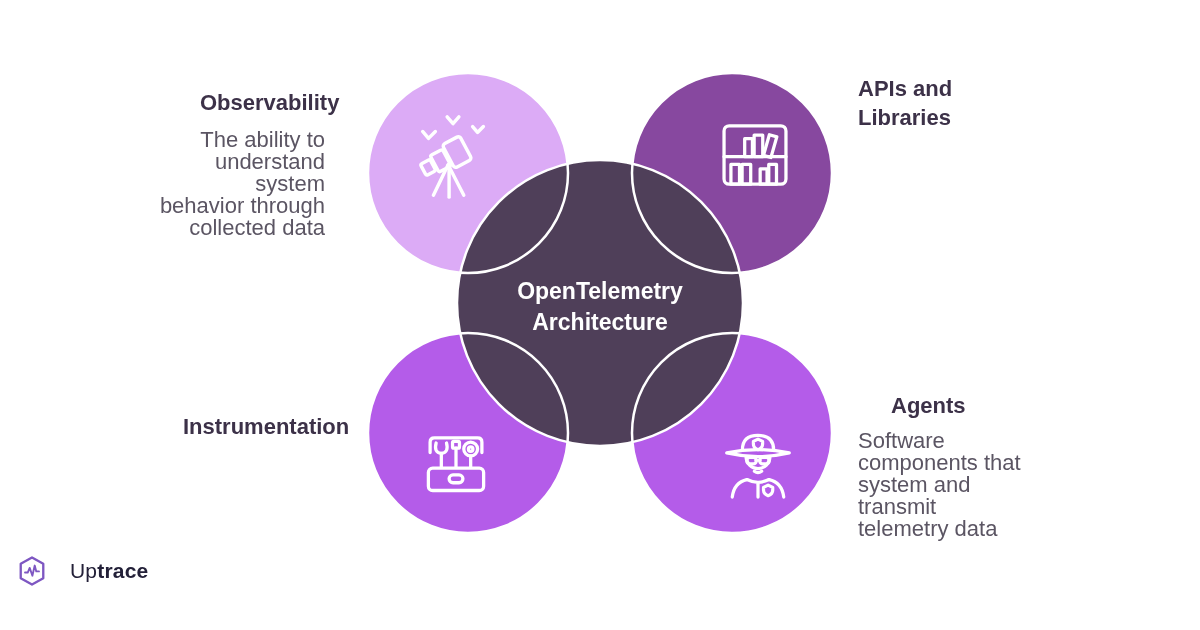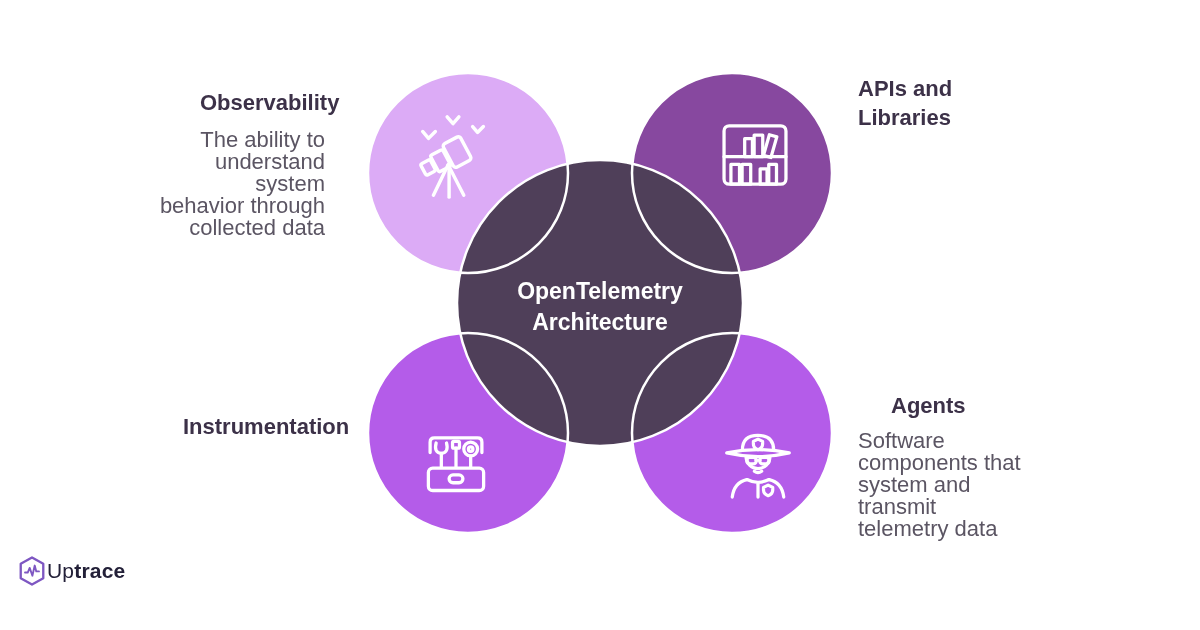--- a/index.html
+++ b/index.html
@@ -39,21 +39,21 @@
     position:absolute;
     left:460px;top:276px;width:280px;
     text-align:center;
     font-size:23px;font-weight:bold;
     color:var(--center-text);
     line-height:31px;
     white-space:pre-line;
   }
   .logo{
     position:absolute;left:18px;top:555px;
-    display:flex;align-items:center;gap:1px;
+    display:flex;align-items:center;gap:24px;
   }
   .logo-text{
     font-size:21px;color:var(--logo-text);letter-spacing:.2px;
   }
   .logo-text .bold{font-weight:bold;}
 </style>
 </head>
 <body>
 
 <div class="canvas" style="--background: #FFFFFF; --circle-observability: #DCABF6; --circle-apis: #87489F; --circle-instrumentation: #B45CE9; --circle-agents: #B45CE9; --circle-center: #4F3F59; --circle-stroke: #FFFFFF; --heading-text: #3C3148; --body-text: #5B5563; --center-text: #FFFFFF; --logo-accent: #7E57C2; --logo-text: #232038;">

